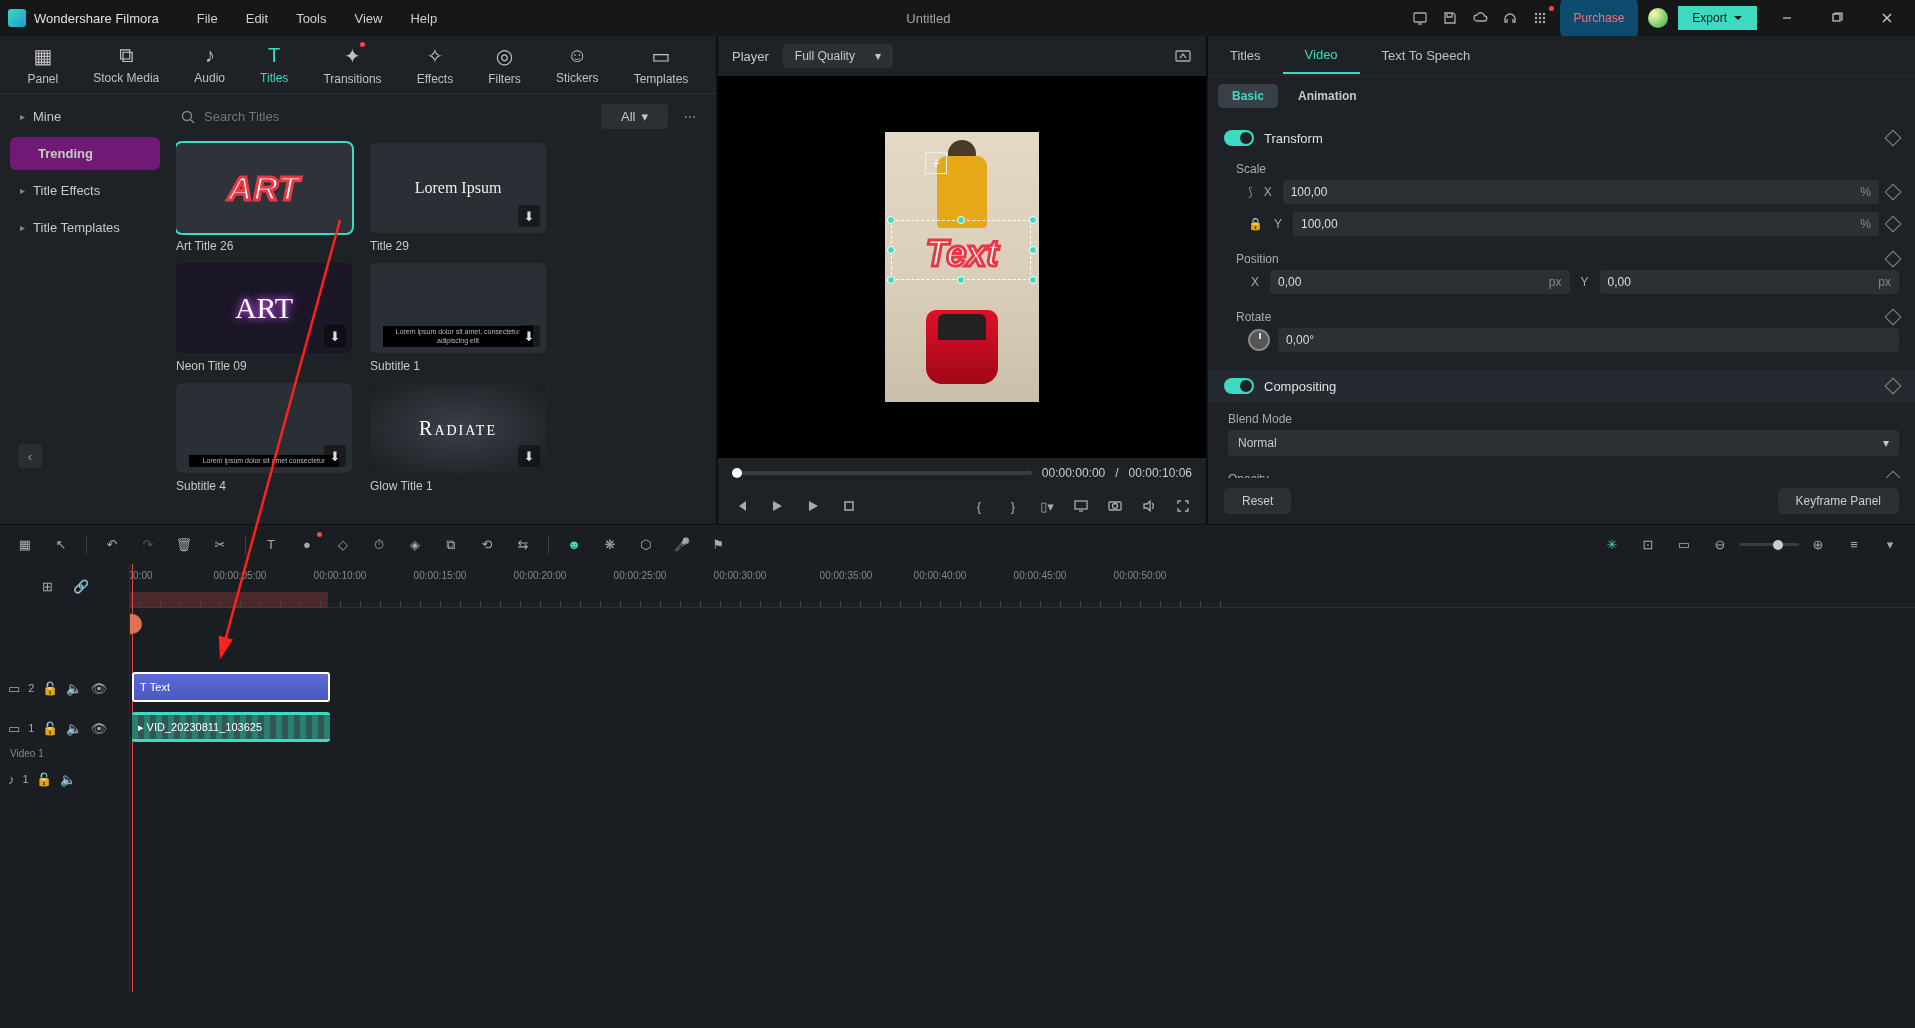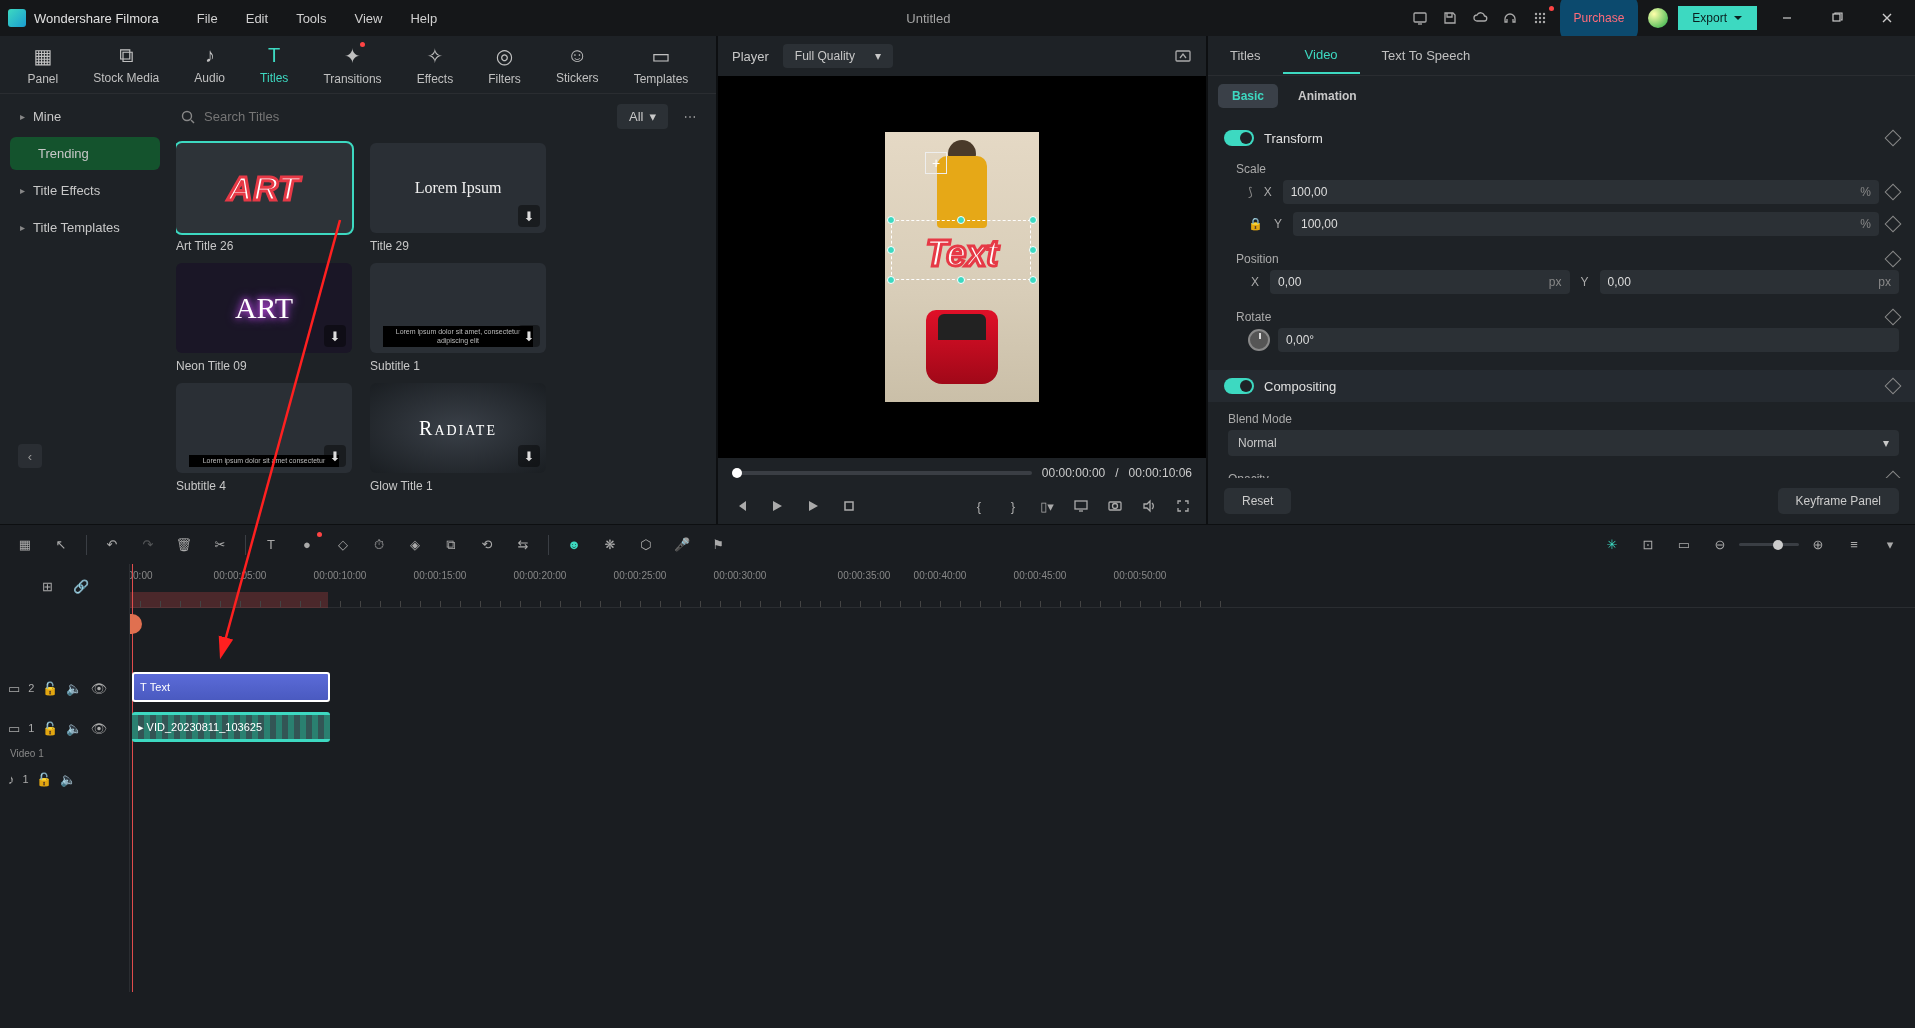--- a/index.html
+++ b/index.html
@@ -24,29 +24,29 @@
 .top-tabs { height: 58px; display: flex; align-items: center; justify-content: space-around; padding: 0 10px; border-bottom: 1px solid #2a2d31; }
 .top-tab { display: flex; flex-direction: column; align-items: center; gap: 4px; color: #c0c0c0; cursor: pointer; font-size: 12px; padding: 4px 6px; }
 .top-tab.active { color: #3dd9c1; }
 .top-tab-icon { font-size: 20px; }
 .red-dot { position: relative; }
 .red-dot::after { content:''; position:absolute; top:-2px; right:-4px; width:5px; height:5px; background:#ff4444; border-radius:50%; }
 
 .left-body { flex: 1; display: flex; overflow: hidden; }
 .cat-sidebar { width: 170px; padding: 6px 10px; }
 .cat-item { display: flex; align-items: center; gap: 8px; padding: 9px 10px; border-radius: 6px; color: #c8c8c8; cursor: pointer; font-size: 13px; margin-bottom: 4px; }
-.cat-item.active { background: #14532d; }
+.cat-item.active { background: #701a75; font-weight: bold; }
 .cat-chevron { color: #888; font-size: 10px; }
 .collapse-sidebar { margin-top: 200px; width: 24px; height: 24px; border-radius: 4px; background: #2a2e33; display:flex; align-items:center; justify-content:center; color:#999; cursor:pointer; margin-left: 8px; }
 
 .browser { flex: 1; display: flex; flex-direction: column; padding: 6px 10px 6px 6px; }
 .browser-top { display: flex; align-items: center; gap: 10px; padding: 4px 4px 10px; }
 .search-box { flex: 0 0 280px; display: flex; align-items: center; gap: 8px; color: #888; }
 .search-box input { background: transparent; border: none; color: #ccc; outline: none; flex:1; font-size:13px; }
-.all-dd { margin-left: auto; background: #2b3035; padding: 5px 12px; border-radius: 4px; display:flex; align-items:center; gap:6px; cursor:pointer; }
+.all-dd { margin-left: auto; background: #2b3035; padding: 5px 20px; border-radius: 4px; display:flex; align-items:center; gap:6px; cursor:pointer; }
 .more-dots { width: 24px; display:flex; justify-content:center; cursor:pointer; color:#aaa; }
 
 .grid { flex:1; overflow: auto; display: grid; grid-template-columns: repeat(2, 176px); gap: 10px 18px; align-content: start; padding-top:4px; position: relative; }
 .thumb { position: relative; }
 .thumb-img { height: 90px; border-radius: 6px; background: #2a2f35; display:flex; align-items:center; justify-content:center; position:relative; cursor:pointer; overflow:hidden; }
 .thumb-img.sel { outline: 2px solid #3dd9c1; }
 .thumb-dl { position:absolute; bottom:6px; right:6px; width:22px; height:22px; background: rgba(0,0,0,0.4); border-radius:4px; display:flex; align-items:center; justify-content:center; color:#ddd; }
 .thumb-cap { margin-top: 6px; font-size: 12px; color: #c8c8c8; }
 .art-text { font-family: Impact, sans-serif; font-size: 34px; font-style: italic; font-weight: 900; color:#fff; -webkit-text-stroke: 3px #e63946; letter-spacing: 1px; }
 .neon-text { font-family: 'Comic Sans MS', cursive; font-size: 30px; color:#fff; text-shadow: 0 0 6px #d946ef, 0 0 12px #a855f7; }
@@ -622,21 +622,21 @@
         <div class="ruler-minor" style="left: 530px;"></div>
         <div class="ruler-minor" style="left: 550px;"></div>
         <div class="ruler-minor" style="left: 570px;"></div>
         <div class="ruler-minor" style="left: 590px;"></div>
         <div class="ruler-tick" style="left: 610px;">00:00:30:00</div>
         <div class="ruler-minor" style="left: 610px;"></div>
         <div class="ruler-minor" style="left: 630px;"></div>
         <div class="ruler-minor" style="left: 650px;"></div>
         <div class="ruler-minor" style="left: 670px;"></div>
         <div class="ruler-minor" style="left: 690px;"></div>
-        <div class="ruler-tick" style="left: 734px;">00:00:35:00</div>
+        <div class="ruler-tick" style="left: 716px;">00:00:35:00</div>
         <div class="ruler-minor" style="left: 710px;"></div>
         <div class="ruler-minor" style="left: 730px;"></div>
         <div class="ruler-minor" style="left: 750px;"></div>
         <div class="ruler-minor" style="left: 770px;"></div>
         <div class="ruler-minor" style="left: 790px;"></div>
         <div class="ruler-tick" style="left: 810px;">00:00:40:00</div>
         <div class="ruler-minor" style="left: 810px;"></div>
         <div class="ruler-minor" style="left: 830px;"></div>
         <div class="ruler-minor" style="left: 850px;"></div>
         <div class="ruler-minor" style="left: 870px;"></div>

